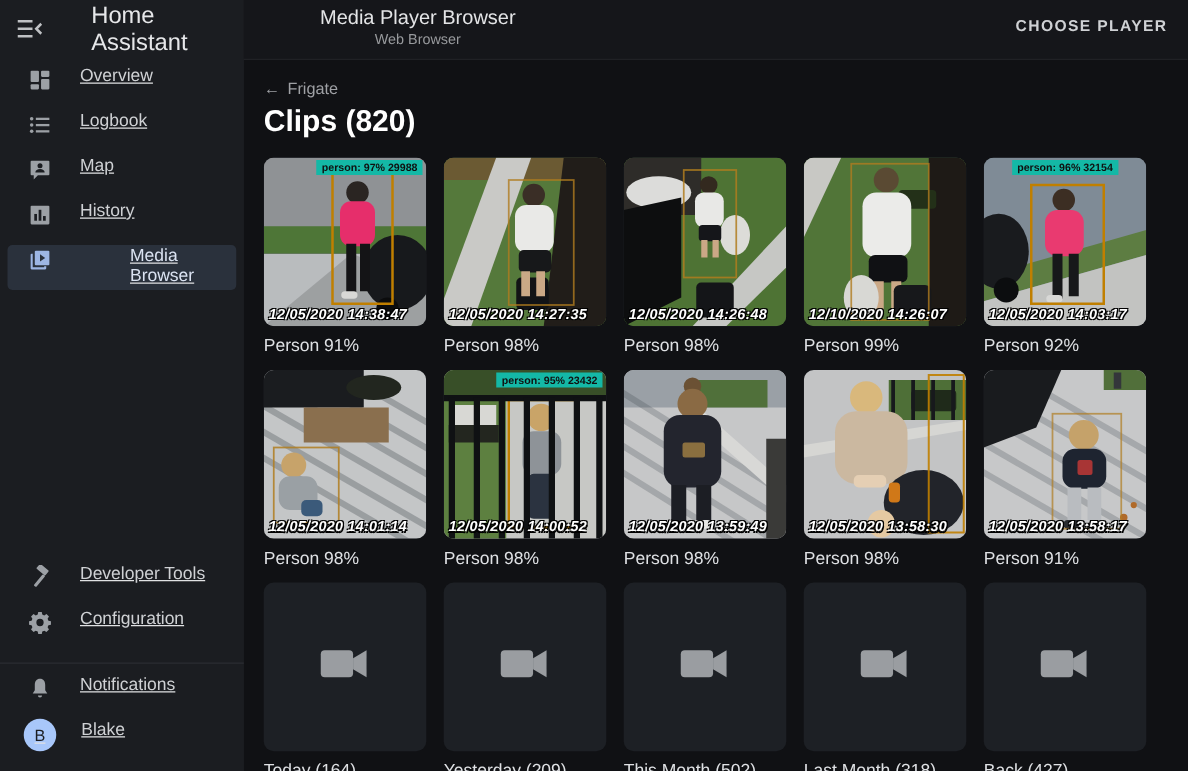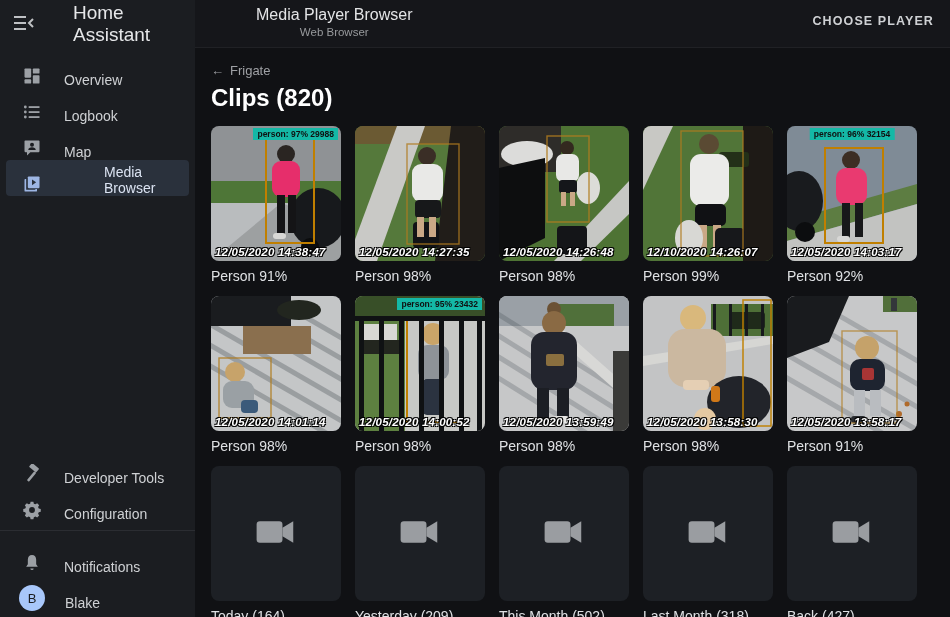--- a/index.html
+++ b/index.html
@@ -17,22 +17,22 @@
   .media-head { position:absolute; left:256px; top:6px; }
   .media-head .t { font-size:16px; color:#e3e4e6; }
   .media-head .s { font-size:11.5px; color:#989a9d; margin-top:2px;text-align:center; }
   .choose-player { position:absolute; right:16px; top:14px; background:none; border:none;
                    color:#cfd1d4; font-size:12.5px; font-weight:600; letter-spacing:1.1px;
                    cursor:pointer; font-family:inherit; }
 
   
   .sidebar { position:fixed; left:0; top:48px; width:195px; height:569px; background:#1b1d21;
              display:flex; flex-direction:column; z-index:9; }
-  .nav-item { height:36px; display:flex; align-items:flex-end; padding-left:14px;
-              cursor:pointer; border-radius:4px; margin:0 6px; }
+  .nav-item { height:36px; display:flex; align-items:flex-start; padding-left:14px;
+              cursor:pointer; border-radius:4px; margin:0 6px;text-decoration:underline; }
   .nav-item .ic { width:24px; height:24px; display:flex; align-items:center; justify-content:center;
                   color:#9ca0a5; flex:none; }
   .nav-item .lbl { margin-left:20px; font-size:14px; color:#cfd1d4; font-weight:500; }
   .nav-item.selected { background:#2a313c;gap:40px; }
   .nav-item.selected .ic { color:#9db6e4; }
   .nav-item.selected .lbl { color:#dbe3f2; }
   .nav-top { padding-top:4px; }
   .nav-spacer { flex:1; }
   .side-divider { height:1px; background:#2b2d32; margin:8px 0; }
   .avatar { width:26px; height:26px; border-radius:50%; background:#a8c7fa; color:#1b1d21;
@@ -117,20 +117,31 @@
     </div>
     <div class="nav-item">
       <span class="ic">
         <svg width="20" height="20" viewBox="0 0 24 24" fill="currentColor">
           <path d="M4 3 h16 a1 1 0 0 1 1 1 v12 a1 1 0 0 1 -1 1 H10 l-4 4 v-4 H4 a1 1 0 0 1 -1 -1 V4 a1 1 0 0 1 1 -1 z"></path>
           <circle cx="12" cy="8" r="2.4" fill="#1b1d21"></circle>
           <path d="M7.5 14.5 c0-2.2 2-3.4 4.5-3.4 s4.5 1.2 4.5 3.4 z" fill="#1b1d21"></path>
         </svg>
       </span>
       <span class="lbl">Map</span>
+    </div>
+    <div class="nav-item">
+      <span class="ic">
+        <svg width="20" height="20" viewBox="0 0 24 24" fill="currentColor">
+          <path d="M4 3 h16 a1 1 0 0 1 1 1 v16 a1 1 0 0 1 -1 1 H4 a1 1 0 0 1 -1 -1 V4 a1 1 0 0 1 1 -1 z"></path>
+          <rect x="6.5" y="11" width="2.6" height="6.5" fill="#1b1d21"></rect>
+          <rect x="10.7" y="7" width="2.6" height="10.5" fill="#1b1d21"></rect>
+          <rect x="14.9" y="13" width="2.6" height="4.5" fill="#1b1d21"></rect>
+        </svg>
+      </span>
+      <span class="lbl">History</span>
     </div>
     <div class="nav-item selected">
       <span class="ic">
         <svg width="20" height="20" viewBox="0 0 24 24" fill="currentColor">
           <path d="M6 6 H4 a1 1 0 0 0 -1 1 v13 a1 1 0 0 0 1 1 h13 a1 1 0 0 0 1 -1 v-2 h-2 v1 H5 V6 z"></path>
           <path d="M8 3 h12 a1 1 0 0 1 1 1 v12 a1 1 0 0 1 -1 1 H8 a1 1 0 0 1 -1 -1 V4 a1 1 0 0 1 1 -1 z"></path>
           <path d="M12 6.5 l5 3.5 -5 3.5 z" fill="#2a313c"></path>
         </svg>
       </span>
       <span class="lbl">Media Browser</span>

